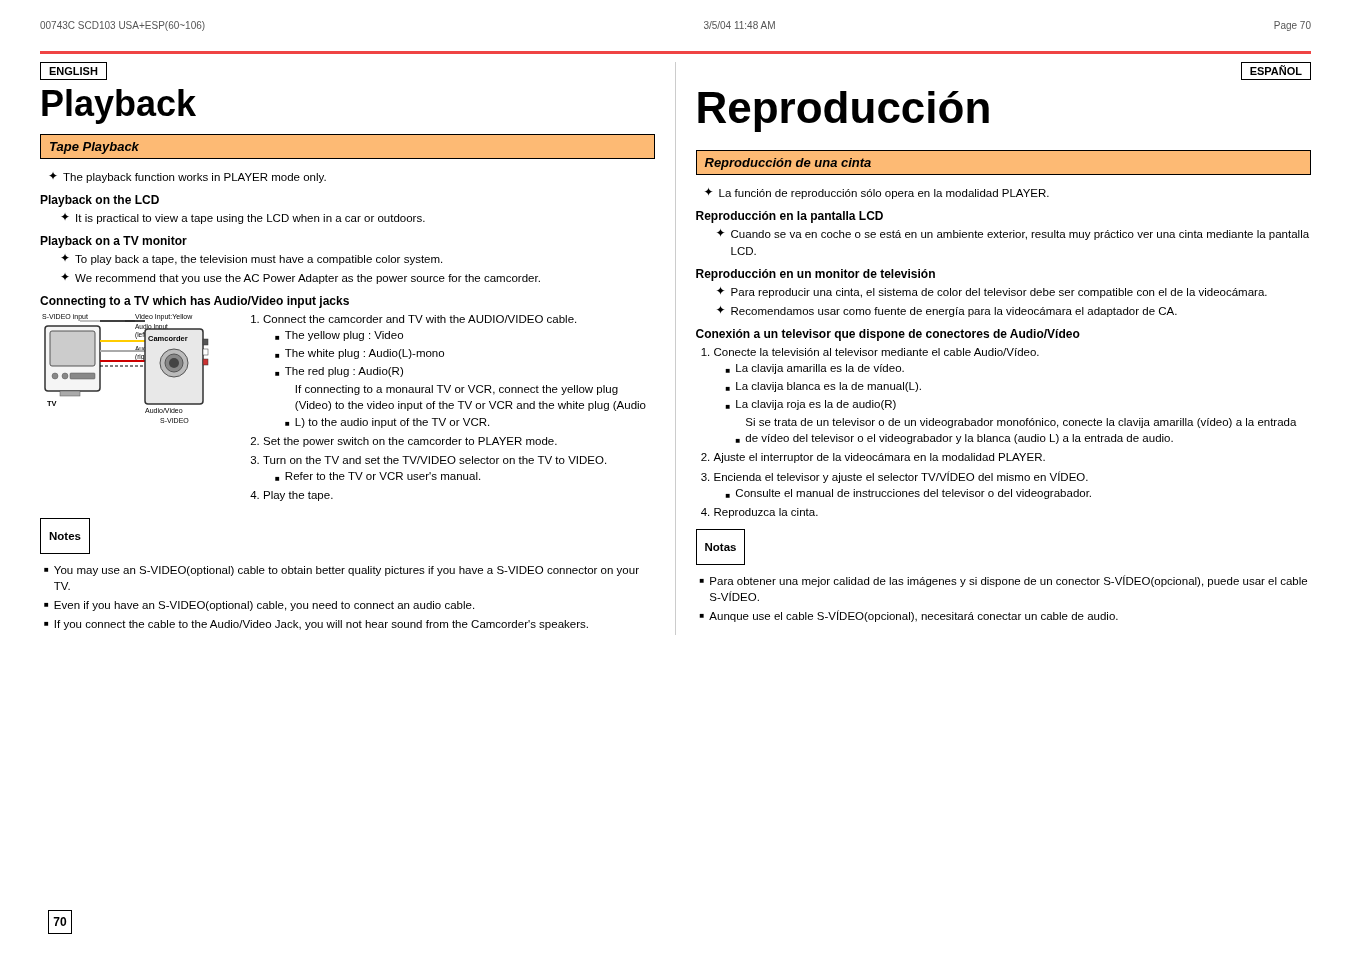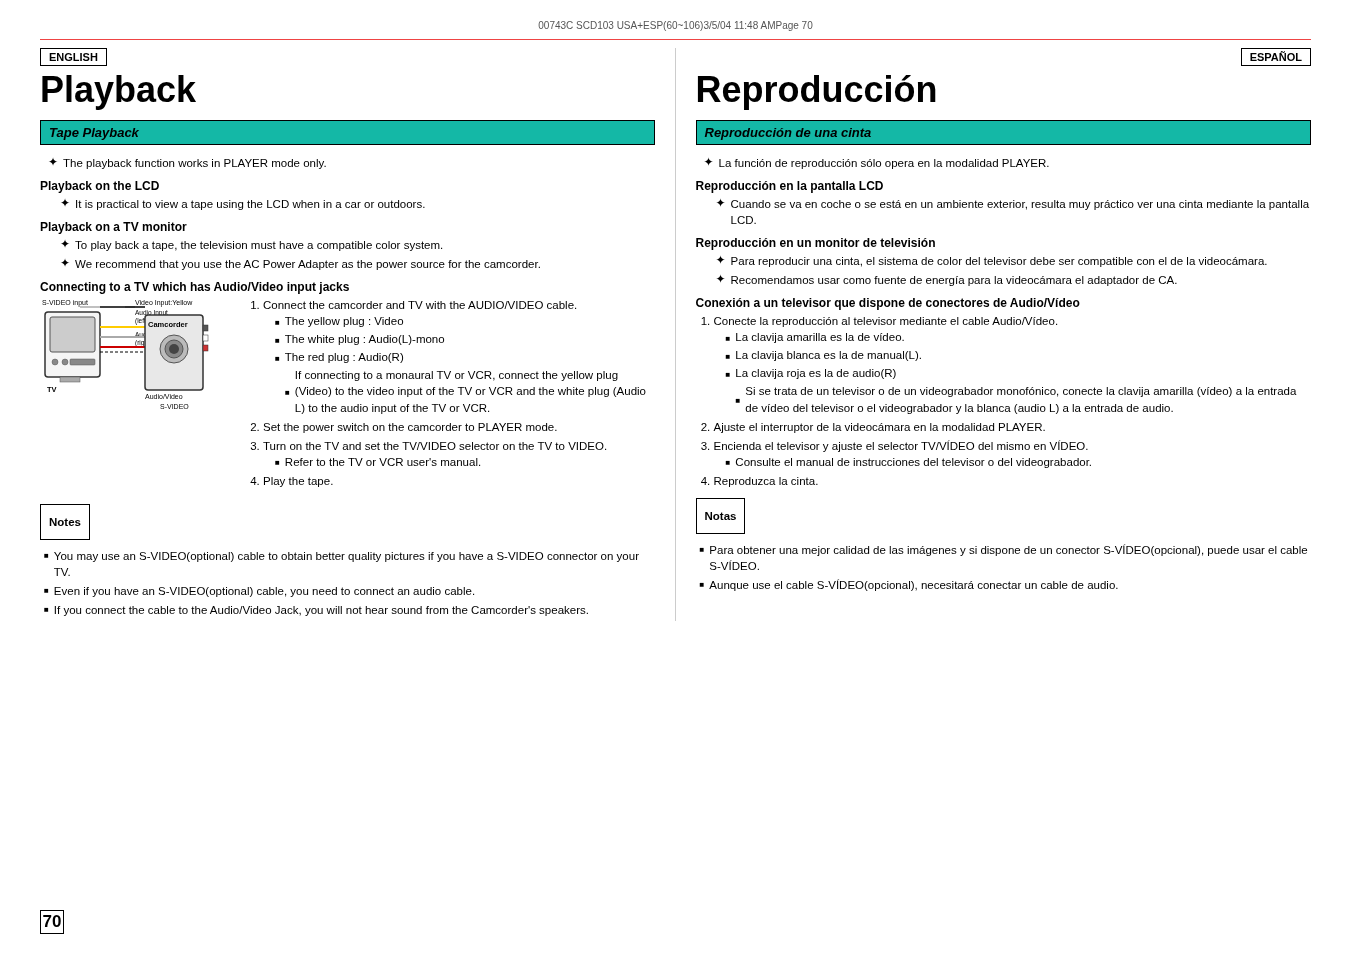--- a/index.html
+++ b/index.html
@@ -13,27 +13,27 @@
     }
     .page {
       width: 1351px;
       min-height: 954px;
       padding: 20px 40px;
       position: relative;
     }
     
     .top-bar {
       display: flex;
-      justify-content: center;
+      justify-content: space-between;
       align-items: center;
       font-size: 10px;
       color: #555;
       margin-bottom: 8px;
-      border-bottom: 1px solid #ef4444;
-      padding-bottom: 8px;
+      border-bottom: 3px solid #ef4444;
+      padding-bottom: 20px;
     }
     
     .two-col {
       display: flex;
       gap: 0;
       width: 100%;
     }
     .col-left {
       width: 50%;
       padding-right: 20px;
@@ -54,31 +54,31 @@
       text-align: center;
     }
     
     .main-title-en {
       font-size: 36px;
       font-weight: bold;
       margin-bottom: 10px;
       line-height: 1.1;
     }
     .main-title-es {
-      font-size: 36px;
-      font-weight: bold;
-      margin-bottom: 10px;
+      font-size: 44px;
+      font-weight: bold;
+      margin-bottom: 18px;
       line-height: 1.1;
     }
     
     .section-box {
       border: 1px solid #000;
       padding: 4px 8px;
       margin-bottom: 10px;
-      background: #14b8a6;
+      background: #fdba74;
     }
     .section-box-title {
       font-style: italic;
       font-weight: bold;
       font-size: 13px;
     }
     
     .sub-heading {
       font-weight: bold;
       font-size: 12px;
@@ -114,21 +114,21 @@
     
     .bullet-list {
       list-style: none;
       padding-left: 12px;
     }
     .bullet-list li {
       font-size: 11.5px;
       margin-bottom: 2px;
       line-height: 1.4;
       display: flex;
-      align-items: center;
+      align-items: flex-end;
     }
     .bullet-list li::before {
       content: "■";
       font-size: 8px;
       margin-right: 5px;
       margin-top: 2px;
       flex-shrink: 0;
     }
     
     .notes-box {
@@ -157,28 +157,28 @@
       content: "■";
       font-size: 8px;
       margin-right: 5px;
       margin-top: 2px;
       flex-shrink: 0;
     }
     
     .page-num {
       position: absolute;
       bottom: 20px;
-      left: 40px;
+      left: 48px;
       width: 24px;
       height: 24px;
       border: 1.5px solid #000;
       display: flex;
       align-items: center;
       justify-content: center;
-      font-size: 17px;
+      font-size: 12px;
       font-weight: bold;
     }
     
     .diagram-svg {
       margin-right: 10px;
     }
     
     .indent {
       padding-left: 20px;
     }
@@ -358,21 +358,21 @@
       </div>
       <div class="item indent">
         <span class="check">✦</span>
         <span class="text">Recomendamos usar como fuente de energía para la videocámara el adaptador de CA.</span>
       </div>
 
       <div class="sub-heading">Conexión a un televisor que dispone de conectores de Audio/Vídeo</div>
 
       <ol class="num-list">
         <li>
-          <span>Conecte la reproducción al televisor mediante el cable  Audio/Vídeo.</span>
+          <span>Conecte la televisión al televisor mediante el cable  Audio/Vídeo.</span>
           <ul class="bullet-list">
             <li>
                 <span>La clavija amarilla es la de vídeo.</span>
               </li>
             <li>
                 <span>La clavija blanca es la de manual(L).</span>
               </li>
             <li>
                 <span>La clavija roja es la de  audio(R)</span>
               </li>

